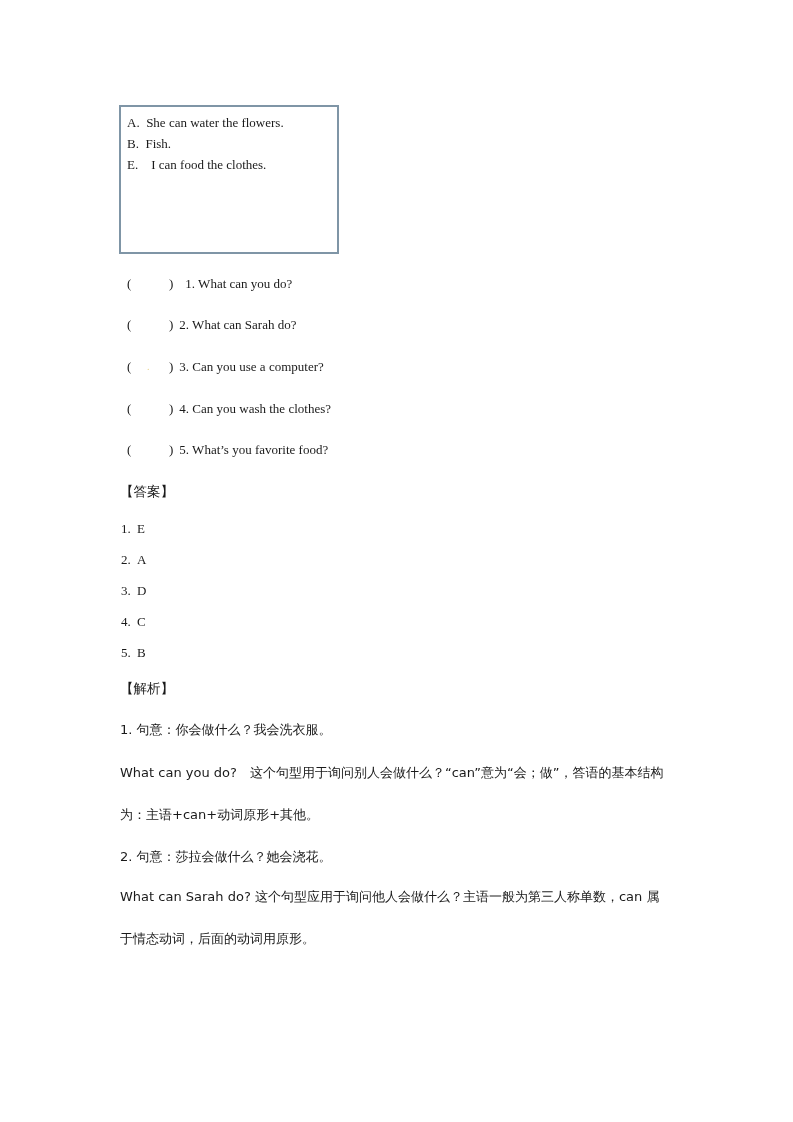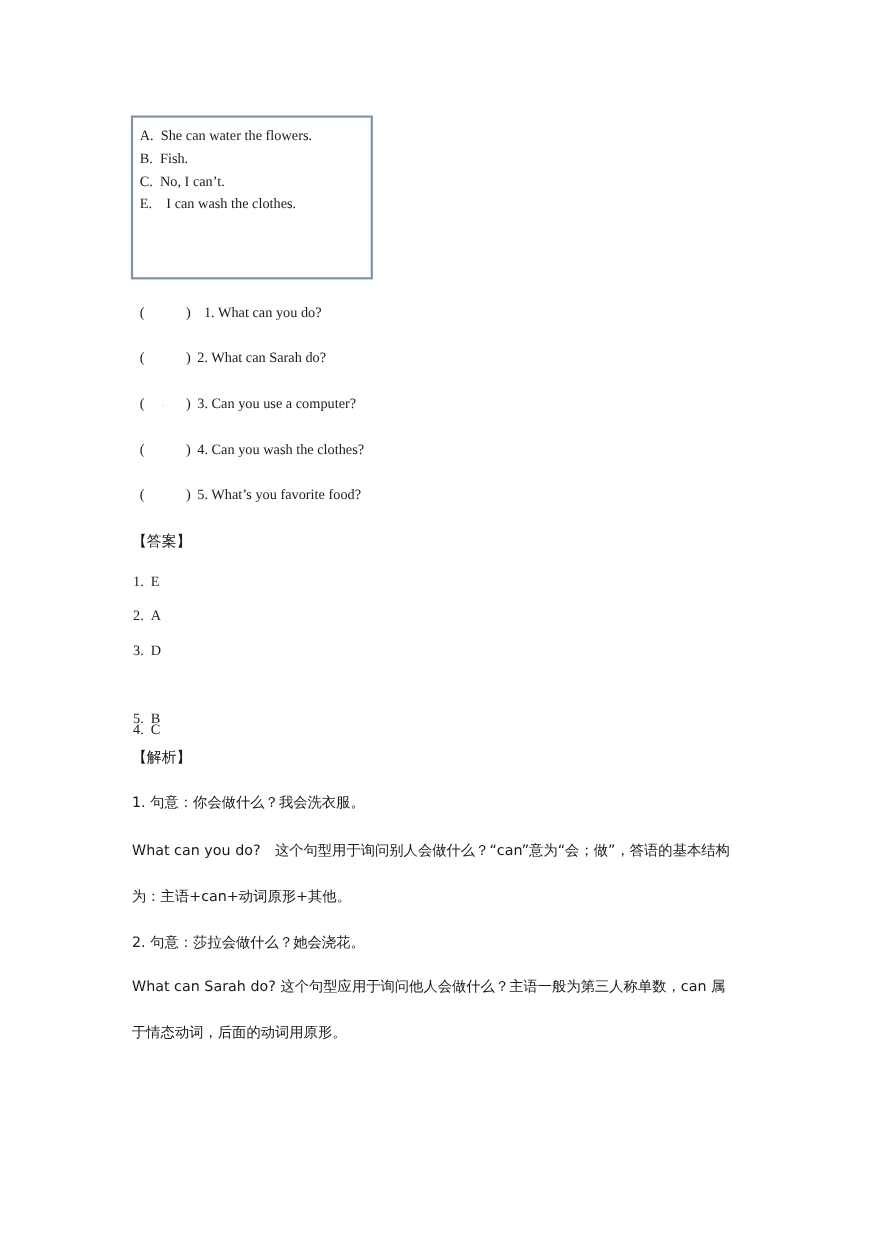--- a/index.html
+++ b/index.html
@@ -28,22 +28,21 @@
     .para .cn { font-family: "DejaVu Sans", sans-serif; font-size: 13px; }
   </style>
 </head>
 <body>
 
 <div class="page">
 
   <div class="options-box">
     <span class="opt"><span class="letter">A.</span>&nbsp; <span>She can water the flowers.</span></span>
     <span class="opt"><span class="letter">B.</span>&nbsp; <span>Fish.</span></span>
-    <span class="opt"><span class="letter">C.</span>&nbsp; <span>No, I can’t.</span></span>
-    <span class="opt"><span class="letter">E.</span>&nbsp;&nbsp;&nbsp; <span>I can wash the clothes.</span></span>
+    <span class="opt"><span class="letter">E.</span>&nbsp;&nbsp;&nbsp; <span>I can food the clothes.</span></span>
   </div>
 
   <div class="q" style="top:276px;">
     <span class="paren-open">(</span><span class="paren-close" style="margin-right:12px;">)</span><span>1. What can you do?</span>
   </div>
   <div class="q" style="top:317px;">
     <span class="paren-open">(</span><span class="paren-close">)</span><span>2. What can Sarah do?</span>
   </div>
   <div class="q" style="top:359px;">
     <span class="paren-open">(</span><span class="mark">.</span><span class="paren-close">)</span><span>3. Can you use a computer?</span>
@@ -53,21 +52,21 @@
   </div>
   <div class="q" style="top:442px;">
     <span class="paren-open">(</span><span class="paren-close">)</span><span>5. What’s you favorite food?</span>
   </div>
 
   <div class="heading" style="top:483px;">【答案】</div>
 
   <div class="ans" style="top:521px;"><span class="num">1.</span><span>E</span></div>
   <div class="ans" style="top:552px;"><span class="num">2.</span><span>A</span></div>
   <div class="ans" style="top:583px;"><span class="num">3.</span><span>D</span></div>
-  <div class="ans" style="top:614px;margin-top:41px;"><span class="num">4.</span><span>C</span></div>
+  <div class="ans" style="top:614px;"><span class="num">4.</span><span>C</span></div>
   <div class="ans" style="top:645px;"><span class="num">5.</span><span>B</span></div>
 
   <div class="heading" style="top:680px;">【解析】</div>
 
   <div class="para" style="top:721px;"><span class="cn">1. 句意：你会做什么？我会洗衣服。</span></div>
   <div class="para" style="top:764px;"><span class="cn">What can you do?　这个句型用于询问别人会做什么？“can”意为“会；做”，答语的基本结构</span></div>
   <div class="para" style="top:806px;"><span class="cn">为：主语+can+动词原形+其他。</span></div>
   <div class="para" style="top:848px;"><span class="cn">2. 句意：莎拉会做什么？她会浇花。</span></div>
   <div class="para" style="top:888px;"><span class="cn">What can Sarah do? 这个句型应用于询问他人会做什么？主语一般为第三人称单数，can 属</span></div>
   <div class="para" style="top:930px;"><span class="cn">于情态动词，后面的动词用原形。</span></div>

